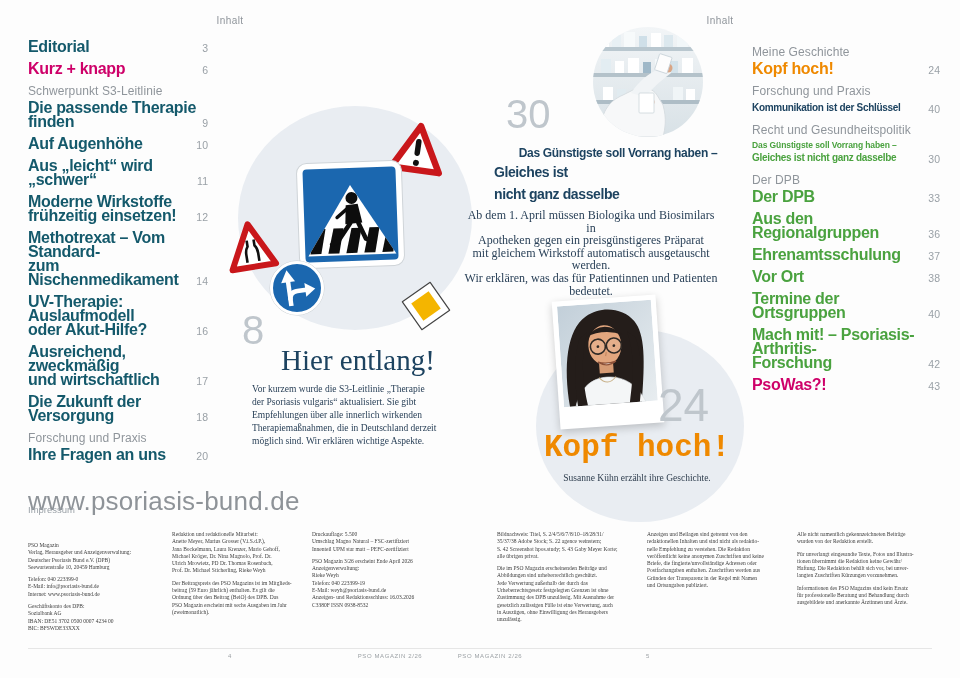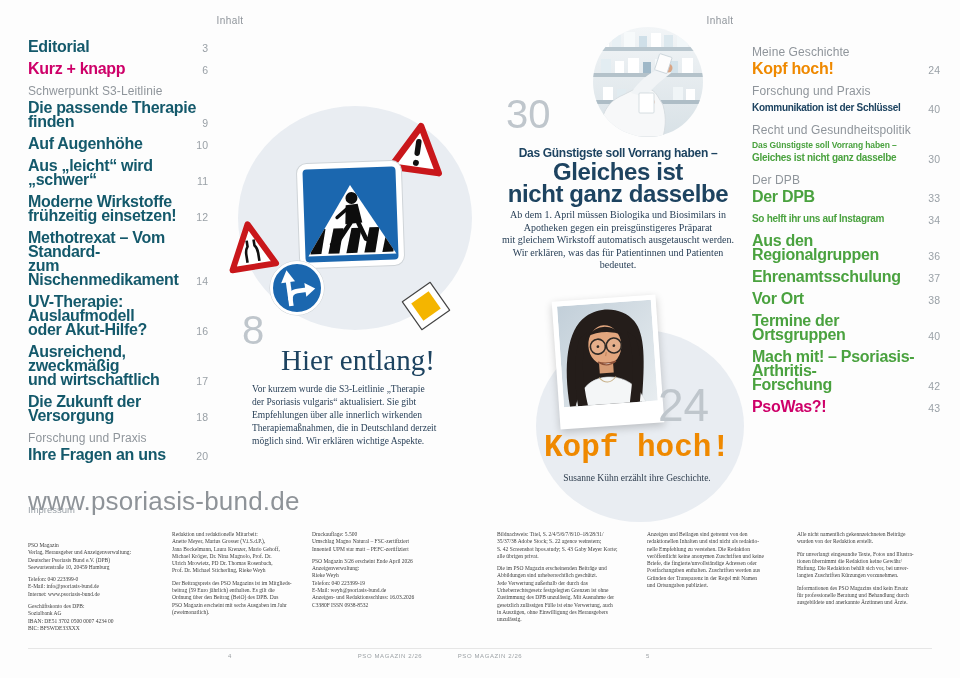--- a/index.html
+++ b/index.html
@@ -30,24 +30,24 @@
 
   
   .f1-title{position:absolute;left:246px;top:344px;width:224px;text-align:center;
             font-family:"Liberation Serif",serif;font-size:29px;color:var(--navy);}
   .f1-body{position:absolute;left:252px;top:383px;width:214px;white-space:pre-line;
            font-family:Liberation Serif, serif;font-size:9.5px;line-height:13px;color:#2a4158;}
 
   
   .f2-kicker{position:absolute;left:494px;top:146px;width:248px;text-align:center;
              font-size:12px;font-weight:700;letter-spacing:-.3px;color:var(--navy);}
-  .f2-title{position:absolute;left:494px;top:161px;width:248px;text-align:center;white-space:pre-line;
-            font-size:24px;line-height:22px;font-weight:700;letter-spacing:-.4px;color:var(--navy);}
-  .f2-body{position:absolute;left:489px;top:209px;width:258px;text-align:center;white-space:pre-line;
-           font-family:"Liberation Serif",serif;font-size:10px;line-height:12.6px;color:#2a4158;}
+  .f2-title{position:absolute;left:494px;top:161px;width:248px;text-align:left;white-space:pre-line;
+            font-size:14px;line-height:22px;font-weight:700;letter-spacing:-.4px;color:var(--navy);}
+  .f2-body{position:absolute;left:462px;top:209px;width:258px;text-align:center;white-space:pre-line;
+           font-family:"Liberation Serif",serif;font-size:12px;line-height:12.6px;color:#2a4158;}
   .pharmacy{position:absolute;left:593px;top:27px;width:110px;height:110px;border-radius:50%;overflow:hidden;}
 
   
   .polaroid{position:absolute;left:556px;top:298px;width:94px;padding:5px 5px 18px 5px;background:#fff;
             transform:rotate(-4deg);box-shadow:0 3px 9px rgba(0,0,0,.20);}
   .f3-title{position:absolute;left:512px;top:430px;width:250px;text-align:center;
             font-family:"Liberation Mono",monospace;font-weight:700;font-size:31px;color:var(--orange);}
   .f3-caption{position:absolute;left:512px;top:473px;width:250px;text-align:center;
               font-family:"Liberation Serif",serif;font-size:9.5px;color:#2f3e4e;}
 
@@ -279,24 +279,20 @@
     <div class="trow">
       <span class="t c-green small"><span class="kick">Das Günstigste soll Vorrang haben –</span><span>Gleiches ist nicht ganz dasselbe</span></span>
       <span class="n">30</span>
     </div>
     <div class="tlabel">Der DPB</div>
     <div class="trow">
         <span class="t c-green">Der DPB</span>
         <span class="n">33</span>
       </div>
     <div class="trow">
-        <span class="t c-green small">So helft ihr uns auf Instagram</span>
-        <span class="n">34</span>
-      </div>
-    <div class="trow">
         <span class="t c-green">Aus den Regionalgruppen</span>
         <span class="n">36</span>
       </div>
     <div class="trow">
         <span class="t c-green">Ehrenamtsschulung</span>
         <span class="n">37</span>
       </div>
     <div class="trow">
         <span class="t c-green">Vor Ort</span>
         <span class="n">38</span>

